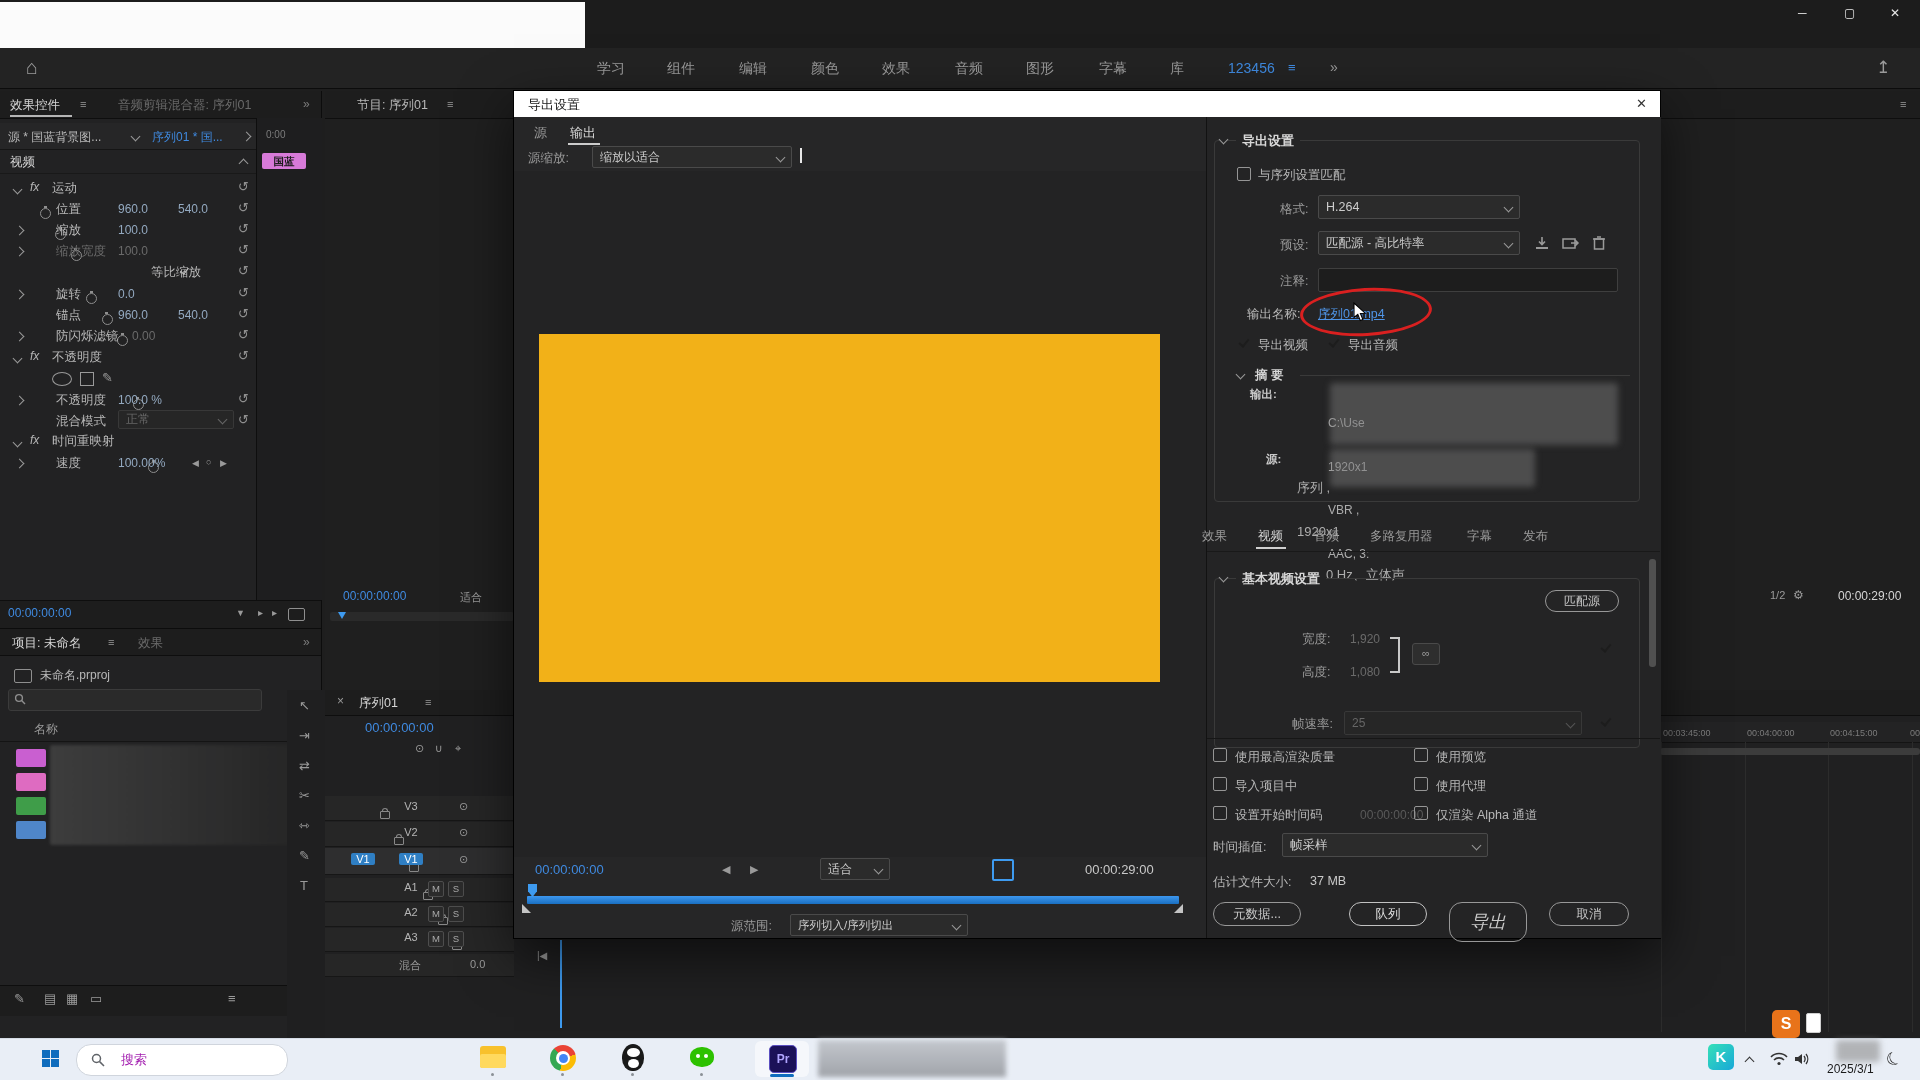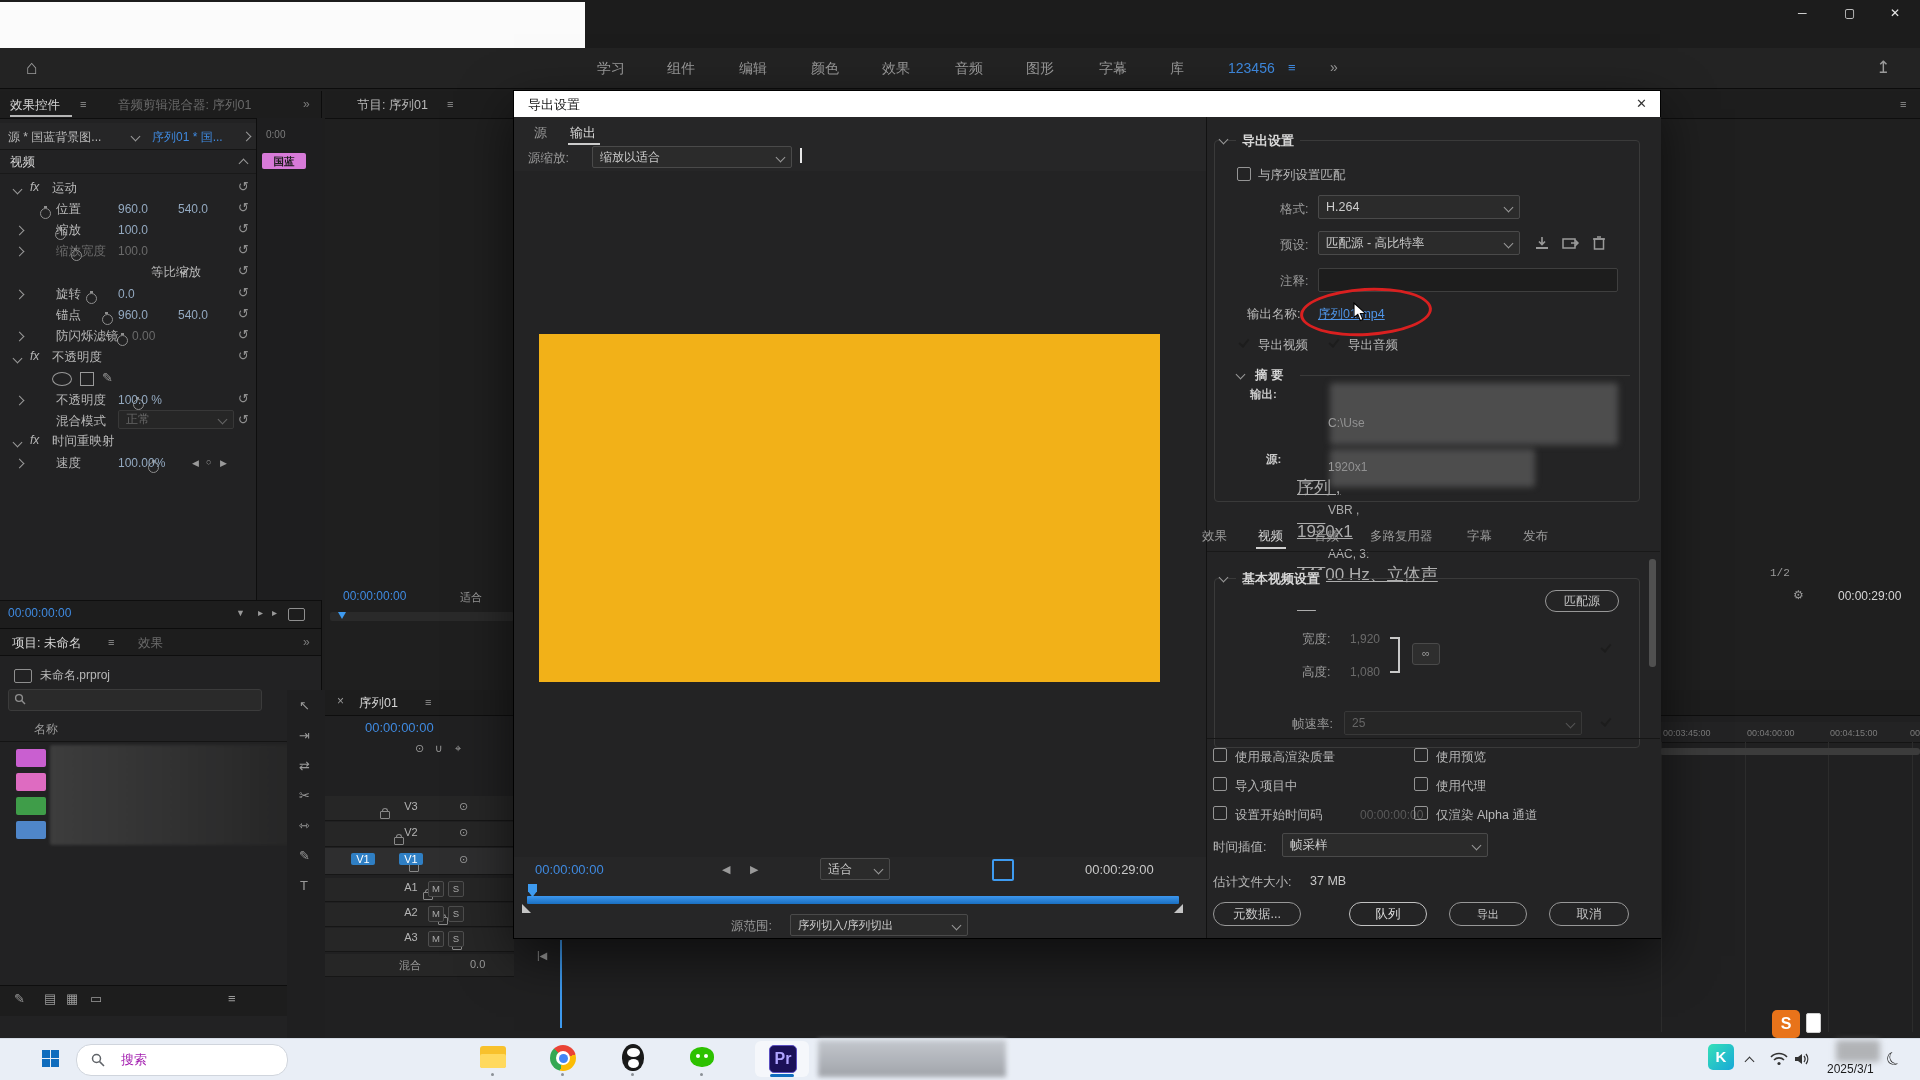--- a/index.html
+++ b/index.html
@@ -232,21 +232,21 @@
     <span class="a s13 c9" style="left:13px;top:188px;">T</span>
   </div>
 
   <div class="a" style="left:325px;top:91px;width:1595px;height:599px;background:#1f1f1f;">
     <div class="a" style="left:0;top:0;width:1595px;height:27px;background:#1d1d1d;border-bottom:1px solid #0e0e0e;"></div>
     <span class="a s125 cb8" style="left:32px;top:6px;">节目: 序列01</span>
     <span class="a s11 c9" style="left:122px;top:7px;">≡</span>
     <span class="a s11 c9" style="left:1575px;top:7px;">≡</span>
     <span class="a s12 cblue" style="left:18px;top:498px;">00:00:00:00</span>
     <span class="a s11 c9" style="left:135px;top:499px;">适合</span>
-    <span class="a s11 c9" style="left:1445px;top:476px;font-family:Liberation Mono, monospace;">1/2</span>
+    <span class="a s11 c9" style="left:1445px;top:498px;">1/2</span>
     <span class="a s12 c9" style="left:1468px;top:497px;">⚙</span>
     <span class="a s12 cw" style="left:1513px;top:498px;">00:00:29:00</span>
     <div class="a" style="left:5px;top:521px;width:184px;height:9px;background:#2a2a2a;border-radius:2px;"></div>
     <div class="a" style="left:13px;top:521px;width:0;height:0;border-left:4px solid transparent;border-right:4px solid transparent;border-top:7px solid #3e9bf0;"></div>
   </div>
 
   <div class="a" style="left:325px;top:690px;width:1595px;height:348px;background:#202021;">
     <div class="a" style="left:0;top:0;width:1595px;height:25px;background:#1d1d1d;border-bottom:1px solid #0e0e0e;"></div>
     <span class="a s12 c9" style="left:12px;top:4px;">×</span>
     <span class="a s125 cw" style="left:34px;top:5px;">序列01</span>
@@ -413,21 +413,21 @@
     <div class="a" style="left:786px;top:284px;width:330px;height:1px;background:#3a3a3a;"></div>
     <span class="a s115" style="left:736px;top:296px;color:#c9c9c9;font-weight:bold;font-size:11.5px;">输出:</span>
     <div class="a" style="left:814px;top:296px;font-size:12px;color:#adadad;line-height:14.5px;white-space:pre;">
       <div>C:\Use</div>
       <div>1920x1</div>
       <div>VBR ,</div>
       <div>AAC, 3:</div>
     </div>
     <div class="a blurpatch" style="left:816px;top:292px;width:288px;height:62px;"></div>
     <span class="a" style="left:752px;top:361px;color:#c9c9c9;font-weight:bold;font-size:11.5px;">源:</span>
-    <div class="a" style="left:783px;top:361px;font-size:17px;color:#adadad;line-height:14.5px;white-space:pre;text-decoration:underline;">
+    <div class="a" style="left:783px;top:361px;font-size:13px;color:#adadad;line-height:14.5px;white-space:pre;">
       <div>序列 ,</div>
       <div>1920x1</div>
       <div>44100 Hz、立体声</div>
     </div>
     <div class="a blurpatch" style="left:816px;top:358px;width:205px;height:38px;"></div>
 
     
     <span class="a s125 c9" style="left:688px;top:437px;">效果</span>
     <span class="a s125 cw" style="left:744px;top:437px;">视频</span>
     <div class="a" style="left:742px;top:456px;width:30px;height:2px;background:#d0d0d0;"></div>
@@ -489,21 +489,21 @@
     <span class="a s125 cb8" style="left:699px;top:783px;">估计文件大小:</span>
     <span class="a s125" style="left:796px;top:783px;color:#c9c9c9;">37 MB</span>
 
     
     <div class="a pill" style="left:699px;top:811px;width:88px;height:24px;font-size:12.5px;">
       <span>元数据...</span>
     </div>
     <div class="a pill" style="left:835px;top:811px;width:78px;height:24px;font-size:12.5px;border-color:#c2c2c2;color:#e0e0e0;">
       <span>队列</span>
     </div>
-    <div class="a pill" style="left:935px;top:811px;width:78px;height:24px;font-size:11px;">
+    <div class="a pill" style="left:935px;top:811px;width:78px;height:40px;font-size:18px;font-style:italic;">
       <span>导出</span>
     </div>
     <div class="a pill" style="left:1035px;top:811px;width:80px;height:24px;font-size:12.5px;">
       <span>取消</span>
     </div>
   </div>
 
 
   <div class="a" style="left:1772px;top:1010px;width:28px;height:28px;background:#e8731a;border-radius:5px;color:#fff;font-weight:bold;font-size:16px;text-align:center;line-height:28px;">S</div>
   <div class="a" style="left:1806px;top:1013px;width:13px;height:18px;background:#fff;border:1px solid #cfcfcf;border-radius:2px;"></div>
@@ -533,21 +533,21 @@
   </div>
   <div class="a" style="left:622px;top:1044px;width:22px;height:27px;background:#1a1a1a;border-radius:50% 50% 46% 46%;">
     <div style="position:absolute;left:4.5px;top:4px;width:13px;height:9px;background:#fff;border-radius:50%;"></div>
     <div style="position:absolute;left:5.5px;top:15px;width:11px;height:9px;background:#fff;border-radius:50%;"></div>
   </div>
   <div class="a" style="left:690px;top:1047px;width:24px;height:20px;background:#2dc100;border-radius:48%;">
     <div style="position:absolute;left:6px;top:7px;width:4px;height:4px;border-radius:50%;background:#fff;"></div>
     <div style="position:absolute;left:14px;top:7px;width:4px;height:4px;border-radius:50%;background:#fff;"></div>
   </div>
   <div class="a" style="left:755px;top:1041px;width:54px;height:36px;background:rgba(255,255,255,.55);border-radius:6px;">
-    <div style="position:absolute;left:14px;top:4px;width:26px;height:26px;background:#1b1158;border:1px solid #5b4fc0;border-radius:5px;color:#b0a4ff;font-weight:bold;font-size:16px;text-align:center;line-height:26px;">
+    <div style="position:absolute;left:14px;top:4px;width:26px;height:26px;background:#1b1158;border:1px solid #5b4fc0;border-radius:5px;color:#b0a4ff;font-weight:bold;font-size:12px;text-align:center;line-height:26px;">
       <span>Pr</span>
     </div>
     <div style="position:absolute;left:15px;top:33px;width:24px;height:3px;background:#0f6cbd;border-radius:2px;"></div>
   </div>
   <div class="a" style="left:818px;top:1040px;width:188px;height:37px;background:linear-gradient(180deg,#c2c6cc,#9da0a6);filter:blur(2.5px);opacity:.95;"></div>
   <div class="dot a" style="left:491px;top:1073px;"></div>
   <div class="dot a" style="left:561px;top:1073px;"></div>
   <div class="dot a" style="left:631px;top:1073px;"></div>
   <div class="dot a" style="left:700px;top:1073px;"></div>
 

